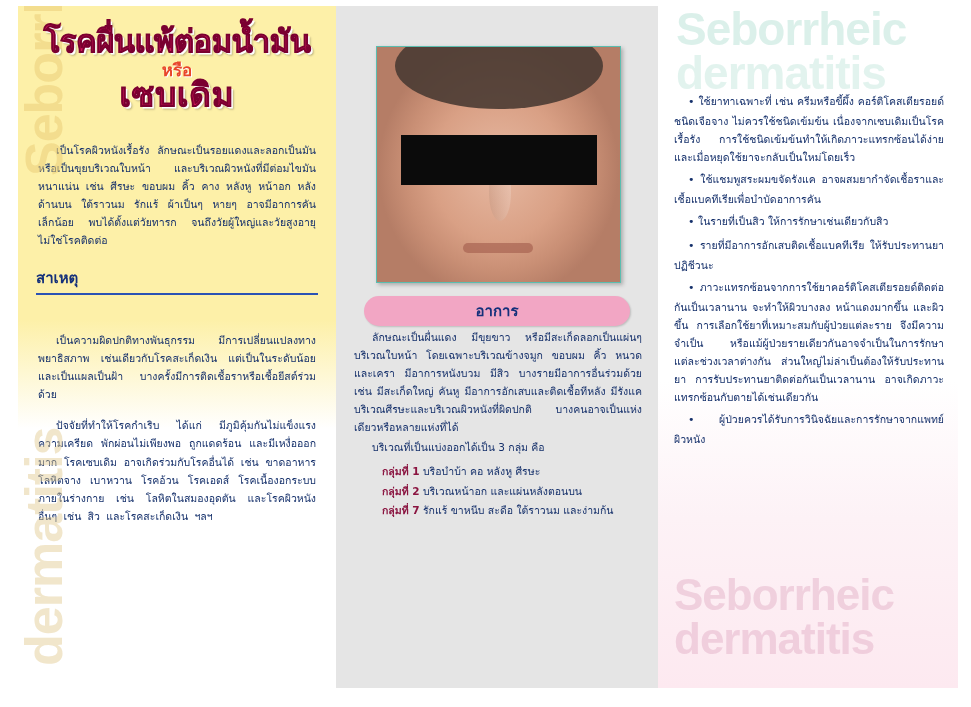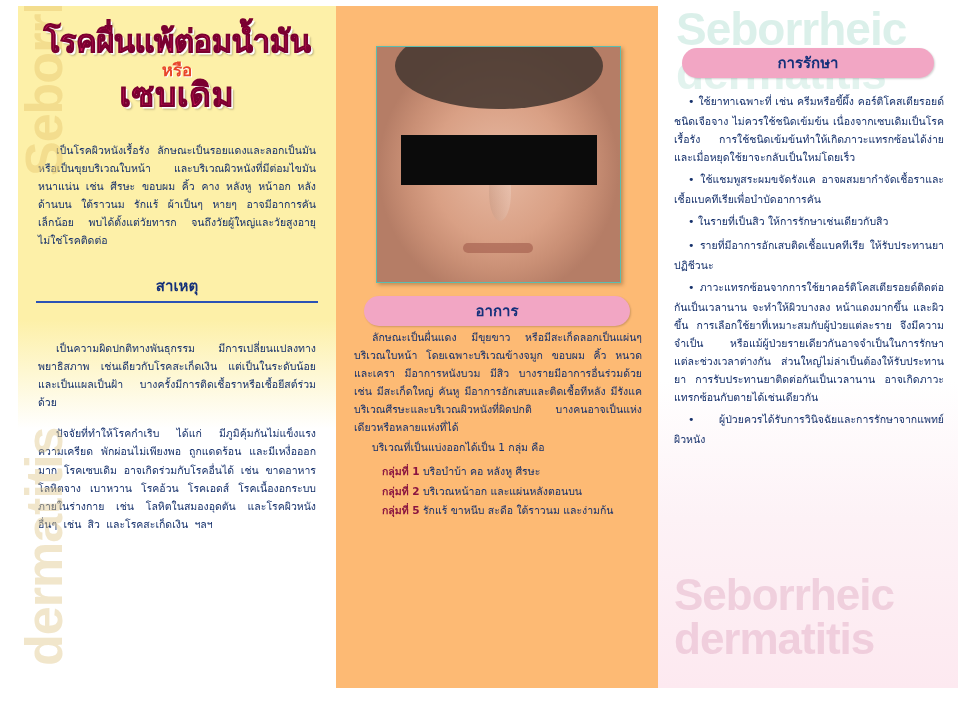--- a/index.html
+++ b/index.html
@@ -28,21 +28,21 @@
     overflow: hidden;
   }
   .panel-left {
     left: 18px;
     width: 318px;
     background: linear-gradient(180deg, #fdf0a8 0%, #fdf0a8 46%, #ffffff 62%, #ffffff 100%);
   }
   .panel-mid {
     left: 336px;
     width: 322px;
-    background: #fdba74;
+    background: #e5e5e5;
   }
   .panel-right {
     left: 658px;
     width: 300px;
     background: linear-gradient(180deg, #ffffff 0%, #ffffff 55%, #fdf2f6 75%, #fde9f0 100%);
   }
   
   .ghost {
     position: absolute;
     font-family: "Liberation Sans", sans-serif;
@@ -146,22 +146,22 @@
     font-size: 10.5px;
     line-height: 1.72;
     color: #15306b;
     text-align: justify;
   }
   .left-body {
     padding: 16px 20px 0 20px;
   }
   .left-body p { margin: 13px 0 2px 0; text-indent: 18px; font-family: Liberation Mono, monospace; }
   .section-header {
-    margin: 24px 18px 8px 18px;
-    text-align: center;
+    margin: 16px 18px 8px 18px;
+    text-align: left;
     font-family: "DejaVu Sans", sans-serif;
     font-weight: bold;
     font-size: 15px;
     color: #14307a;
     border-bottom: 2px solid #2b52b5;
     padding-bottom: 3px;
   }
   
   .photo-frame {
     position: absolute;
@@ -328,46 +328,45 @@
       <div class="photo-brow-r"></div>
       <div class="photo-nose"></div>
       <div class="photo-mouth"></div>
       <div class="photo-censor"></div>
     </div>
 
     <div class="mid-section-header">อาการ</div>
 
     <div class="mid-body body-text">
       <p>ลักษณะเป็นผื่นแดง มีขุยขาว หรือมีสะเก็ดลอกเป็นแผ่นๆ บริเวณใบหน้า โดยเฉพาะบริเวณข้างจมูก ขอบผม คิ้ว หนวด และเครา มีอาการหนังบวม มีสิว บางรายมีอาการอื่นร่วมด้วย เช่น มีสะเก็ดใหญ่ คันหู มีอาการอักเสบและติดเชื้อทีหลัง มีรังแคบริเวณศีรษะและบริเวณผิวหนังที่ผิดปกติ บางคนอาจเป็นแห่งเดียวหรือหลายแห่งที่ได้</p>
-      <p>บริเวณที่เป็นแบ่งออกได้เป็น 1 กลุ่ม คือ</p>
+      <p>บริเวณที่เป็นแบ่งออกได้เป็น 3 กลุ่ม คือ</p>
 
       <div class="group-list">
         <div class="group-item">
           <b>กลุ่มที่ 1</b>
           <span>บริอบำบ้า คอ หลังหู ศีรษะ</span>
         </div>
         <div class="group-item">
           <b>กลุ่มที่ 2</b>
           <span>บริเวณหน้าอก และแผ่นหลังตอนบน</span>
         </div>
         <div class="group-item">
-          <b>กลุ่มที่ 5</b>
+          <b>กลุ่มที่ 7</b>
           <span>รักแร้ ขาหนีบ สะดือ ใต้ราวนม และง่ามก้น</span>
         </div>
       </div>
     </div>
   </div>
 
   <div class="panel panel-right">
     <div class="ghost ghost-right-top">Seborrheic</div>
     <div class="ghost ghost-right-top2">dermatitis</div>
     <div class="ghost ghost-right-bot">Seborrheic</div>
     <div class="ghost ghost-right-bot2">dermatitis</div>
 
-    <div class="right-section-header">การรักษา</div>
 
     <div class="right-body body-text">
       <p class="bullet-p">
         <span class="dot">•&nbsp;</span><span>ใช้ยาทาเฉพาะที่ เช่น ครีมหรือขี้ผึ้ง คอร์ติโคสเตียรอยด์ชนิดเจือจาง ไม่ควรใช้ชนิดเข้มข้น เนื่องจากเซบเดิมเป็นโรคเรื้อรัง การใช้ชนิดเข้มข้นทำให้เกิดภาวะแทรกซ้อนได้ง่าย และเมื่อหยุดใช้ยาจะกลับเป็นใหม่โดยเร็ว</span>
       </p>
       <p class="bullet-p">
         <span class="dot">•&nbsp;</span><span>ใช้แชมพูสระผมขจัดรังแค อาจผสมยากำจัดเชื้อราและเชื้อแบคทีเรียเพื่อบำบัดอาการคัน</span>
       </p>
       <p class="bullet-p">
         <span class="dot">•&nbsp;</span><span>ในรายที่เป็นสิว ให้การรักษาเช่นเดียวกับสิว</span>

